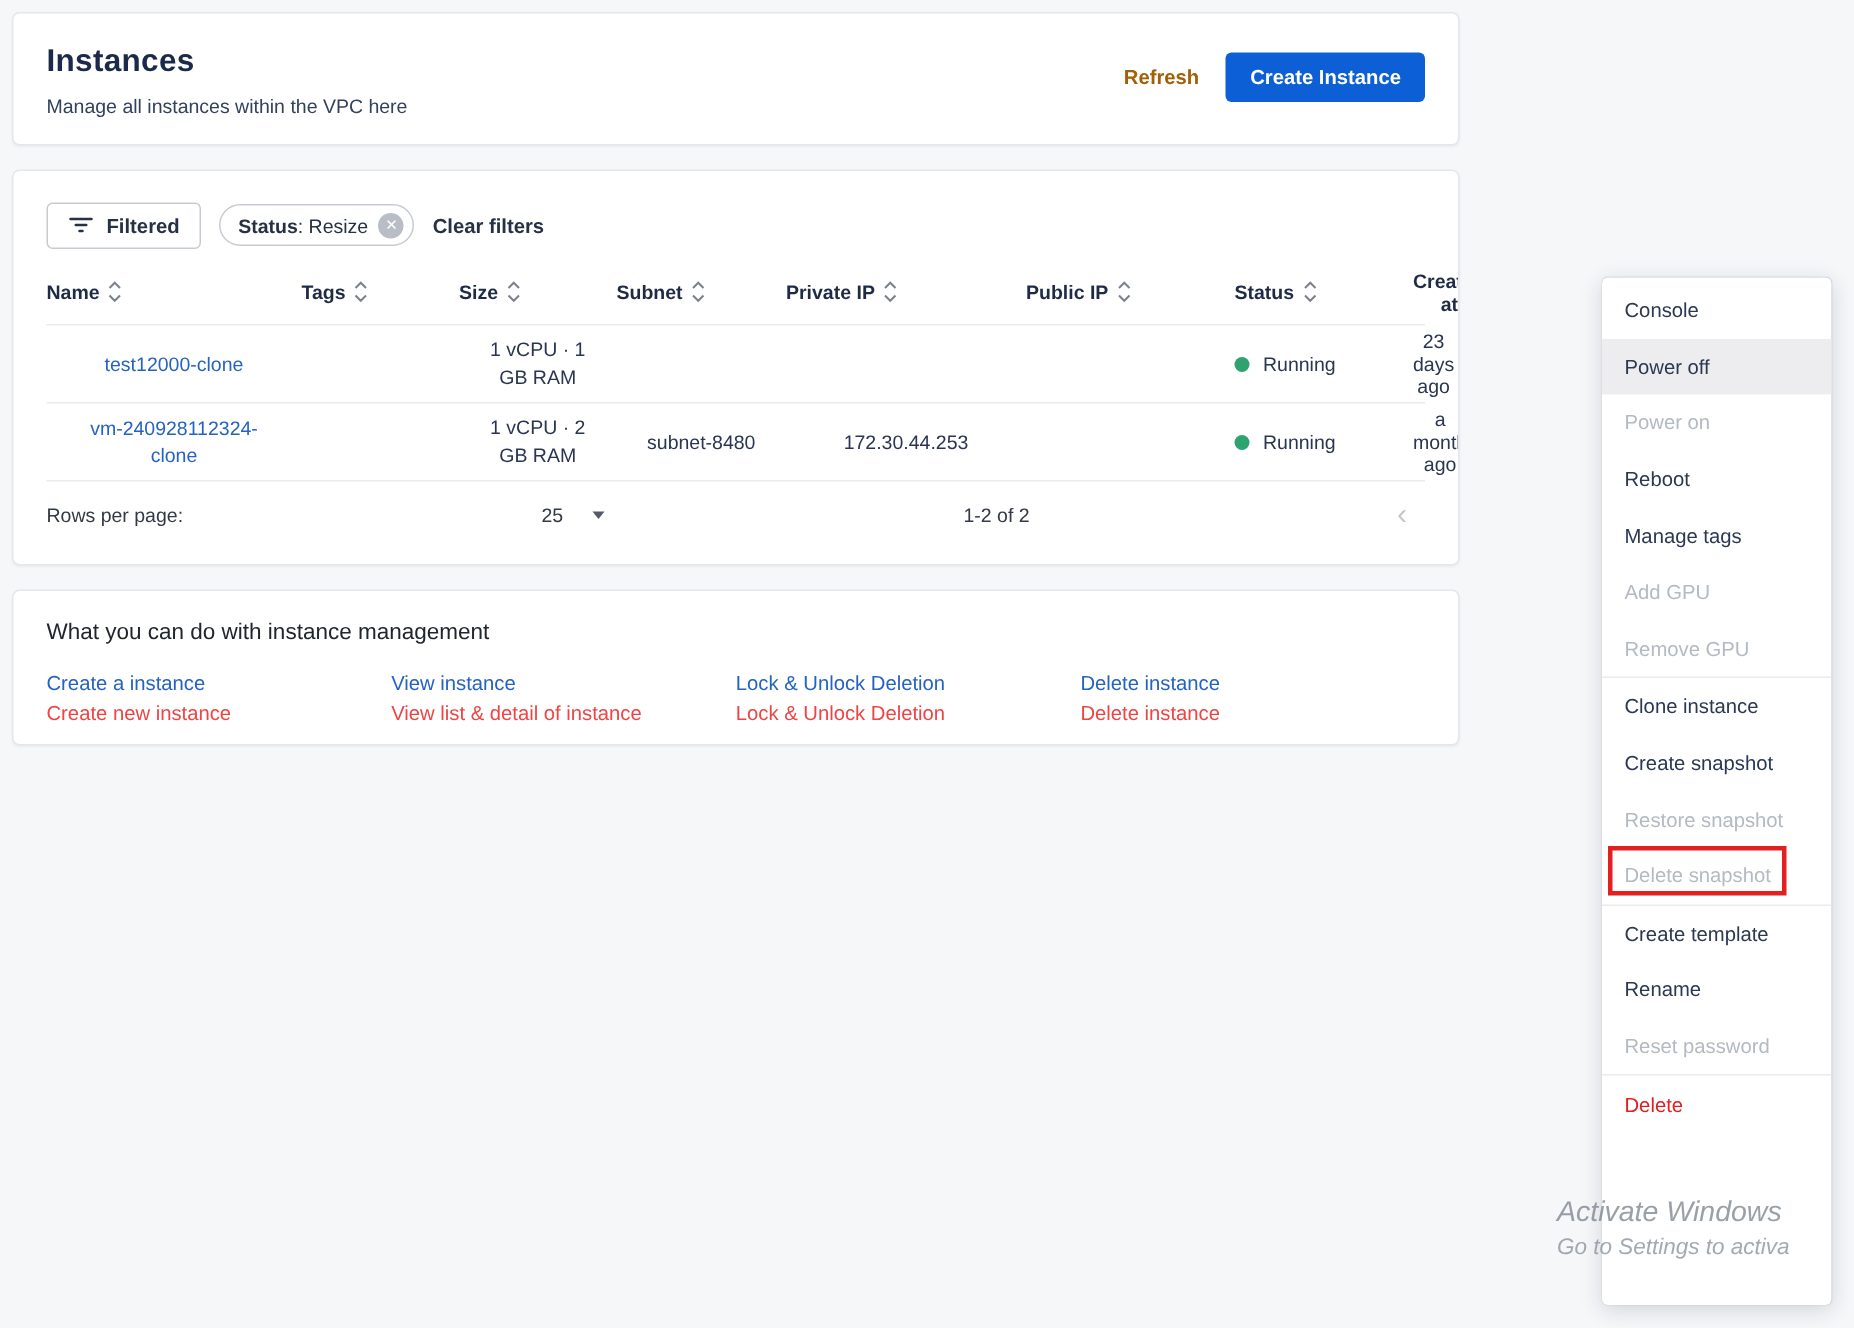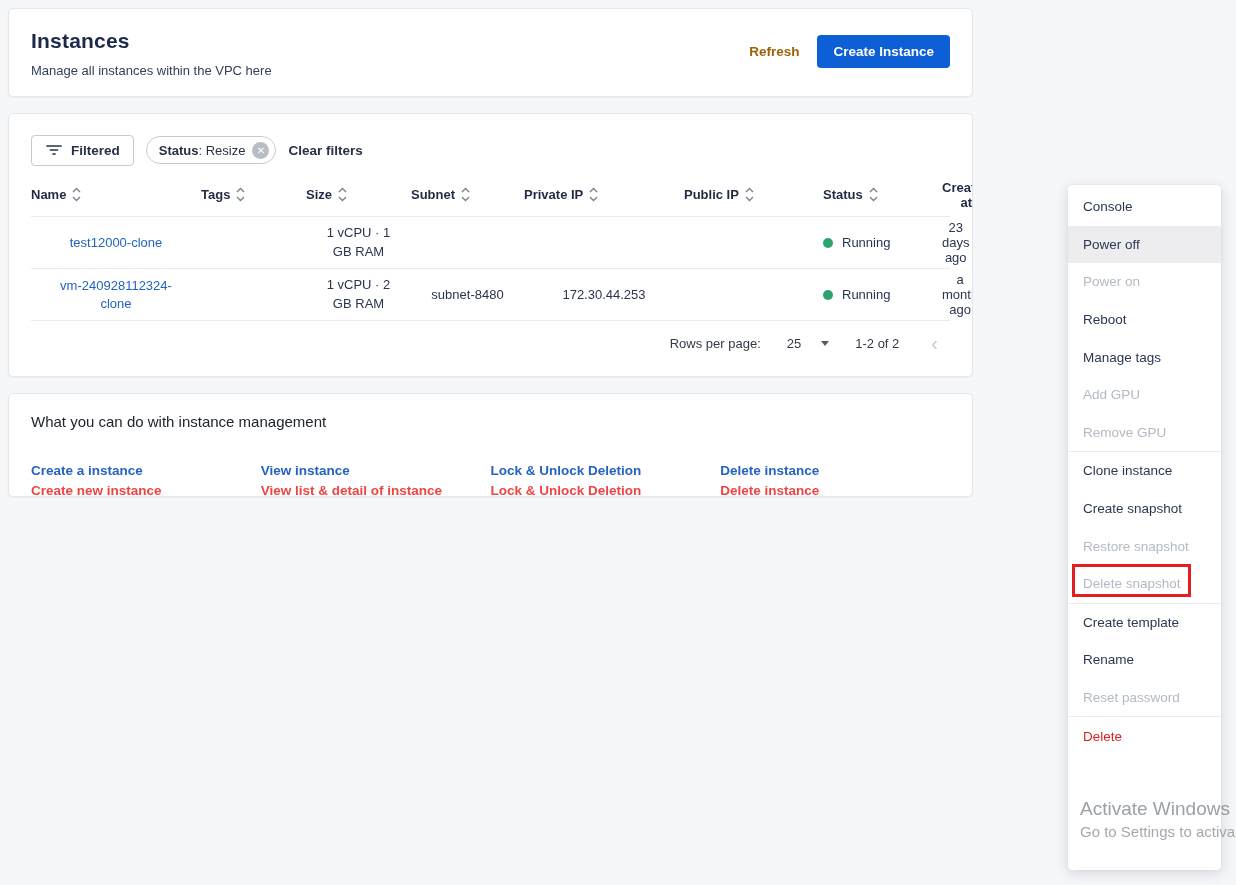--- a/index.html
+++ b/index.html
@@ -48,28 +48,28 @@
   .clear-filters { font-size:13.5px; font-weight:bold; color:#273145; cursor:pointer; }
   .tgrid { display:grid; grid-template-columns:170px 105px 105px 113px 160px 139px 119px auto; align-items:center;text-align:center; }
   .thead { height:44px; border-bottom:1px solid #e9ebee; margin-top:8px; }
   .th { display:flex; align-items:center; gap:6px; font-size:13px; font-weight:bold; color:#1f2a44; cursor:pointer; }
   .sort svg { display:block; }
   .trow { height:52px; border-bottom:1px solid #e9ebee; font-size:13px; color:#2a3550; }
   .cell-link { color:#2563c2; cursor:pointer; max-width:128px; display:inline-block; line-height:1.35; }
   .cell-size { max-width:70px; display:inline-block; line-height:1.4; }
   .status-wrap { display:flex; align-items:center; gap:9px; }
   .dot { width:10px; height:10px; border-radius:50%; background:#2ea36f; }
-  .pag-row { display:flex; justify-content:flex-end; align-items:center; gap:26px; height:44px; padding-right:12px; font-size:13px; color:#333a46; }
+  .pag-row { display:flex; justify-content:space-between; align-items:center; gap:26px; height:44px; padding-right:12px; font-size:13px; color:#333a46; }
   .rpp { display:flex; align-items:center; gap:20px; cursor:pointer; }
   .caret-down { width:0; height:0; border-left:4px solid transparent; border-right:4px solid transparent; border-top:5px solid #555b66; }
   .pag-prev { font-size:20px; color:#c3c7cd; cursor:pointer; line-height:1; margin-left:6px; }
   
   #card-info { top:393px; height:104px; padding:14px 22px; }
   .info-heading { font-size:15px; color:#20262e; margin-top:5px; }
-  .info-grid { display:grid; grid-template-columns:repeat(4,1fr); margin-top:33px;font-weight:bold; }
+  .info-grid { display:grid; grid-template-columns:repeat(4,1fr); margin-top:18px; }
   .info-link { font-size:13.5px; color:#2563c2; cursor:pointer; }
   .info-desc { font-size:13.5px; color:#ef4444; margin-top:5px; }
   
   #menu {
     position:absolute; left:1068px; top:185px; width:153px; height:685px;
     background:#fff; border-radius:4px;
     box-shadow:0 3px 14px rgba(25,32,56,.16), 0 0 1px rgba(25,32,56,.2);
     padding:3px 0; z-index:5;
   }
   .mgroup { border-top:1px solid #ececef; }
@@ -79,21 +79,21 @@
     font-size:13.5px; color:#2b3852; cursor:pointer; position:relative;
   }
   .mitem.hover { background:#ededef; }
   .mitem.disabled { color:#b3bac3; cursor:default; }
   .mitem.danger { color:#e02020; }
   #red-box {
     position:absolute; left:4px; top:379px; width:119px; height:33px;
     border:3px solid #e3201f; pointer-events:none; z-index:6;
   }
   
-  #watermark { position:absolute; left:1080px; top:798px; z-index:9; pointer-events:none; white-space:nowrap; }
+  #watermark { position:absolute; left:1038px; top:798px; z-index:9; pointer-events:none; white-space:nowrap;font-style:italic; }
   .wm1 { font-size:19px; font-weight:300; color:rgba(120,128,139,.75); }
   .wm2 { font-size:15px; font-weight:300; color:rgba(140,148,158,.8); margin-top:3px; }
 </style>
 </head>
 <body>
 
 <div class="card" id="card-header">
   <div class="page-title">Instances</div>
   <div class="page-subtitle">Manage all instances within the VPC here</div>
   <div class="header-actions">

